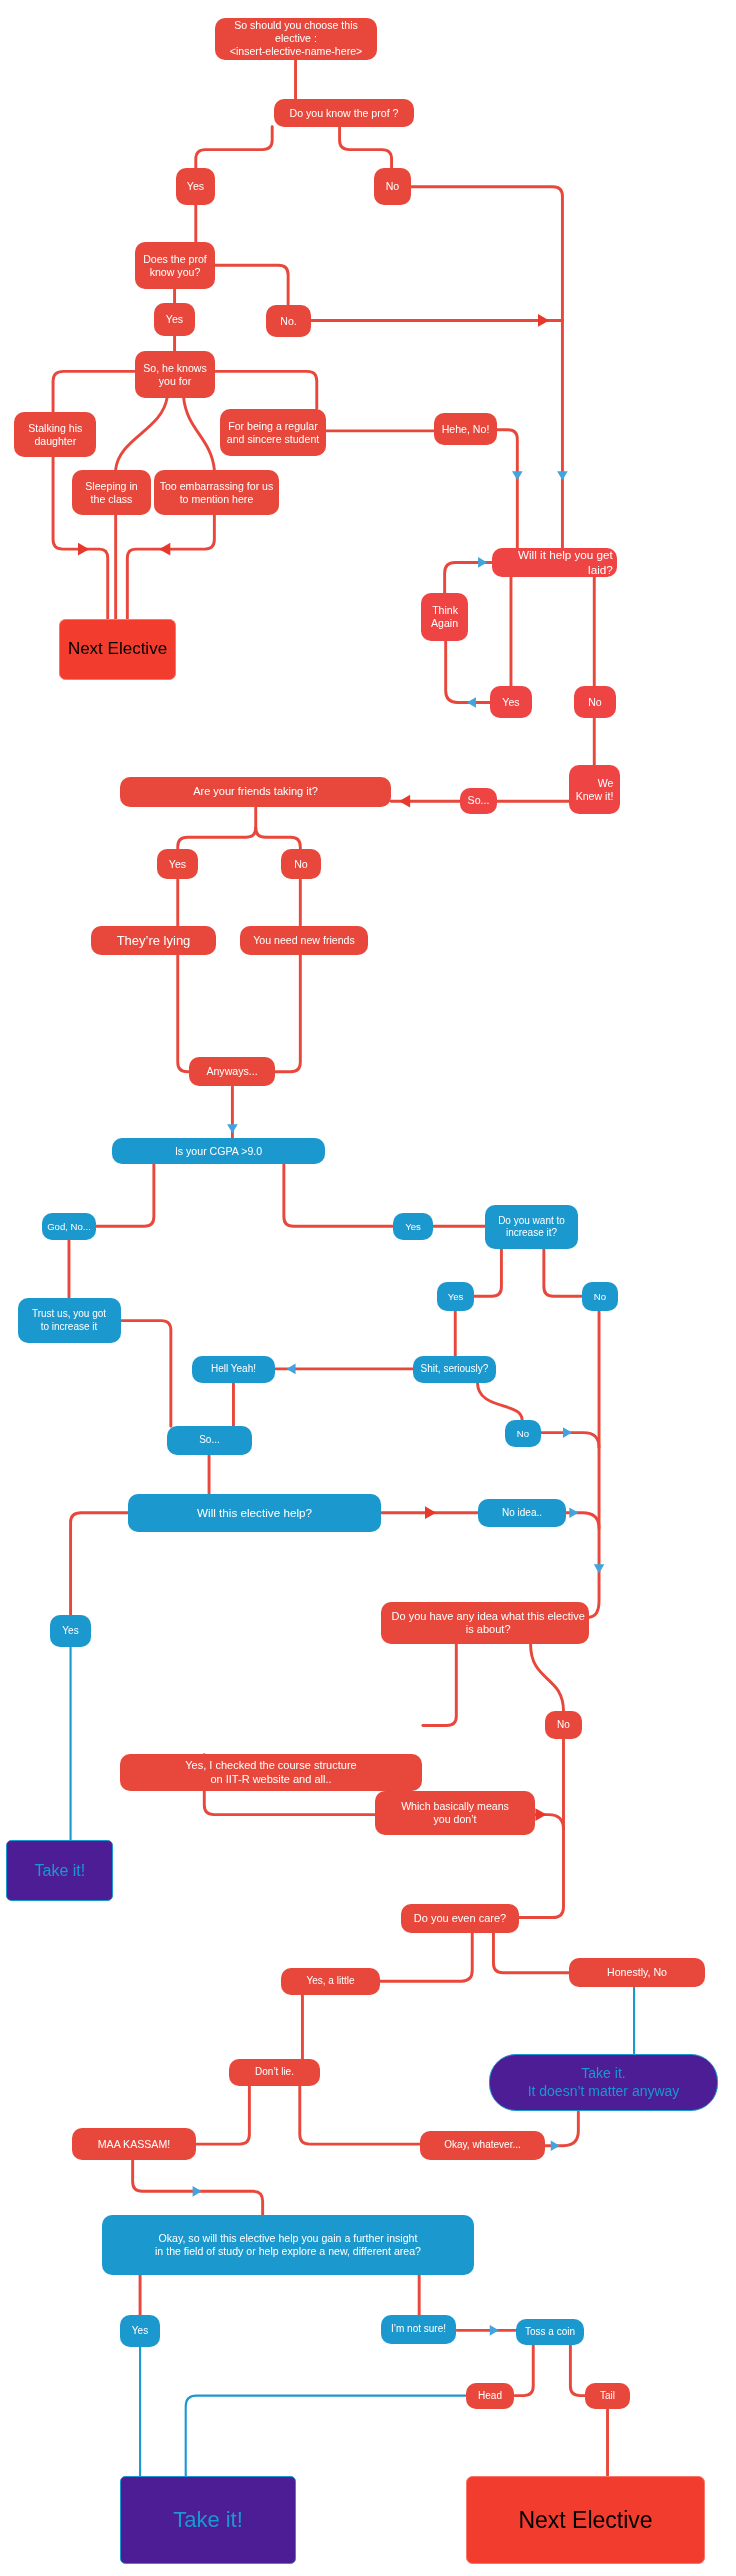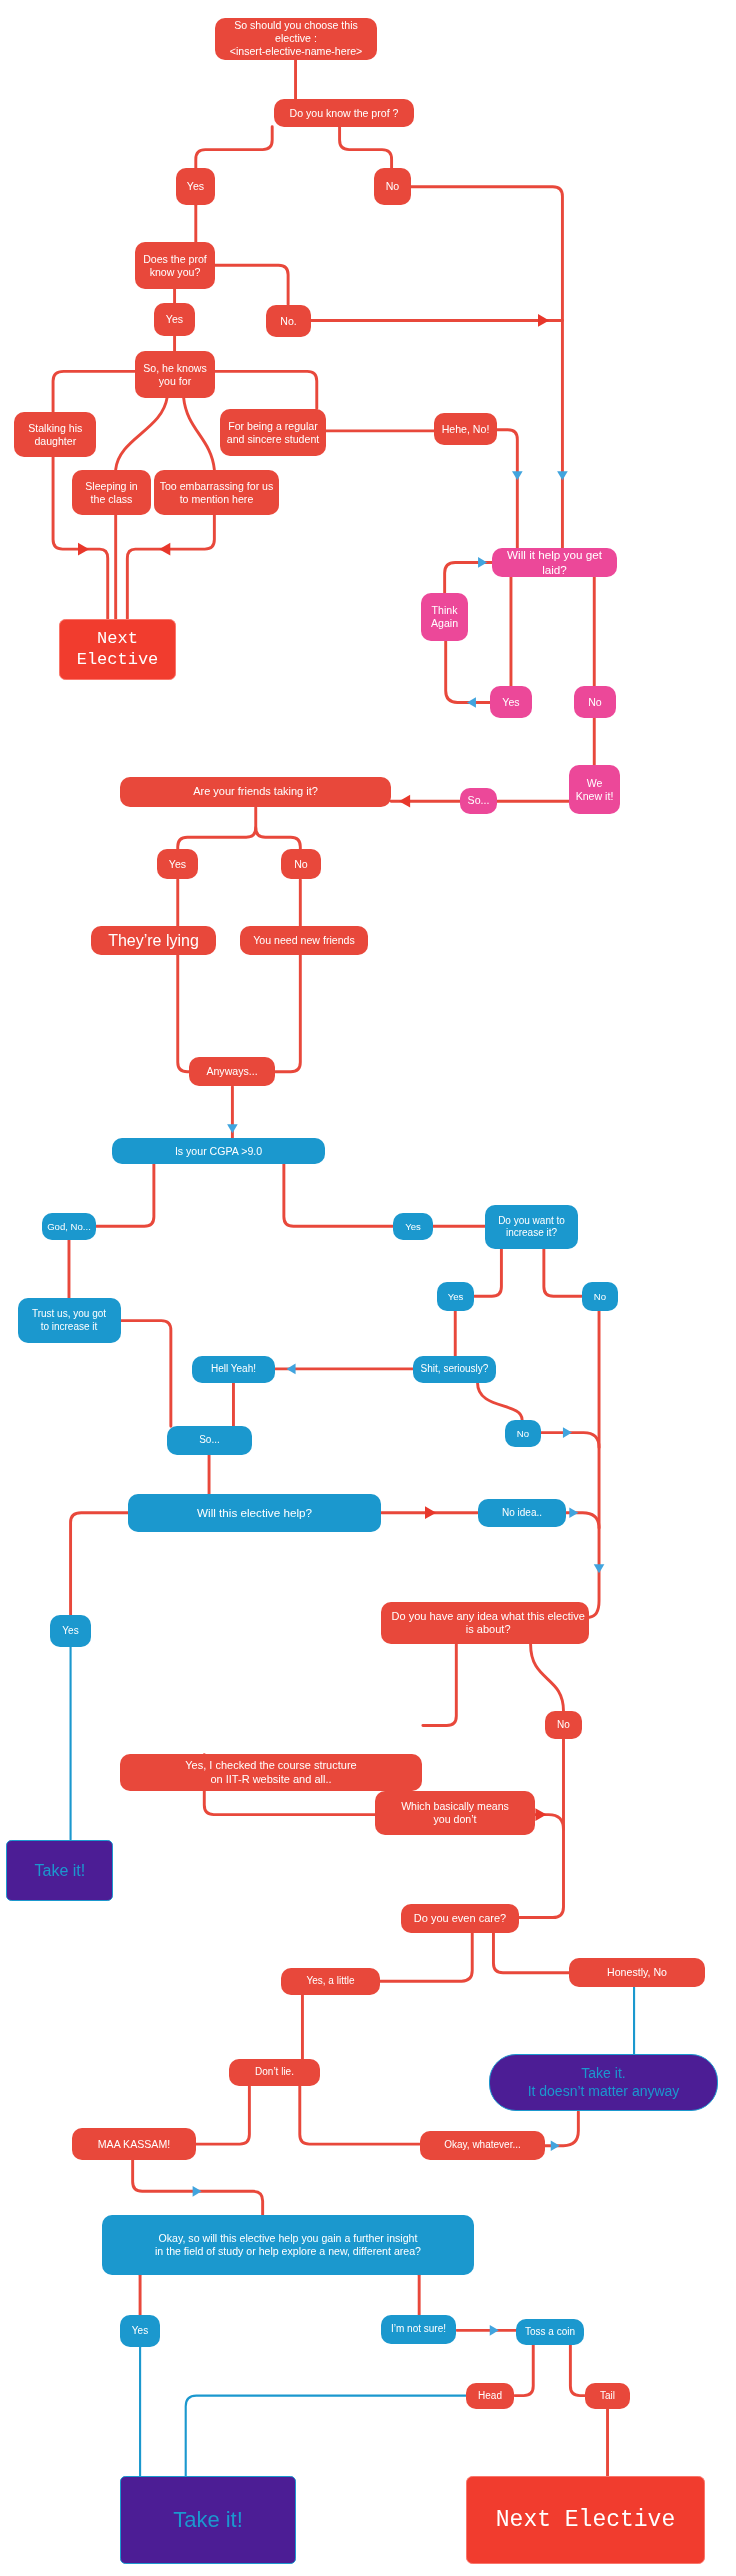--- a/index.html
+++ b/index.html
@@ -2,23 +2,23 @@
 <html style="font-size:8.5px"><head>
 <meta charset="utf-8">
 <style>
   html,body{margin:0;padding:0;background:#ffffff;}
   #canvas{position:relative;width:737px;height:2576px;background:#ffffff;overflow:hidden;
           font-family:"Liberation Sans", sans-serif;}
   #edges{position:absolute;left:0;top:0;width:737px;height:2576px;}
   .node{position:absolute;display:flex;align-items:center;justify-content:center;text-align:center;
         box-sizing:border-box;border-radius:10px;white-space:pre-line;line-height:1.22;padding:2.1px 4.2px;}
   .node.red{background:#E8483B;color:#ffffff;}
-  .node.red-big{background:#F13C2E;color:#ffffff;border:1.6px solid #fa766b;border-radius:6.4px;font-family:Liberation Mono, monospace;}
+  .node.red-big{background:#F13C2E;color:#000000;border:1.6px solid #fa766b;border-radius:6.4px;}
   .node.blue{background:#1B98CE;color:#ffffff;}
-  .node.blue-light{background:#ec4899;color:#ffffff;}
+  .node.blue-light{background:#ef4444;color:#ffffff;text-align:right;}
   .node.white{background:#4c1d95;color:#1B98CE;border:1.6px solid #1B98CE;border-radius:5.3px;}
 </style>
 </head>
 <body>
 
 <div id="canvas">
   <svg id="edges" viewBox="0 0 1389 4855" xmlns="http://www.w3.org/2000/svg">
       <path d="M557,112 L557,186" fill="none" stroke="#E8483B" stroke-width="5.5" stroke-linecap="round"></path>
       <path d="M513,239 L513,264 Q513,282 495,282 L387,282 Q369,282 369,300 L369,317" fill="none" stroke="#E8483B" stroke-width="5.5" stroke-linecap="round"></path>
       <path d="M640,239 L640,264 Q640,282 658,282 L720,282 Q738,282 738,300 L738,317" fill="none" stroke="#E8483B" stroke-width="5.5" stroke-linecap="round"></path>
@@ -135,21 +135,21 @@
       <div class="node blue-light" style="left: 421px; top: 593px; width: 47px; height: 48px; font-size: 10.6px;"><span>Think
 Again</span></div>
       <div class="node blue-light" style="left: 490px; top: 686px; width: 42px; height: 32px; font-size: 10.6px;"><span>Yes</span></div>
       <div class="node blue-light" style="left: 574px; top: 686px; width: 42px; height: 32px; font-size: 10.6px;"><span>No</span></div>
       <div class="node blue-light" style="left: 569px; top: 765px; width: 51px; height: 49px; font-size: 10.6px;"><span>We
 Knew it!</span></div>
       <div class="node blue-light" style="left: 460px; top: 788px; width: 37px; height: 25.5px; font-size: 10.6px;"><span>So...</span></div>
       <div class="node red" style="left: 120px; top: 777px; width: 271px; height: 30px; font-size: 11px;"><span>Are your friends taking it?</span></div>
       <div class="node red" style="left: 157px; top: 849px; width: 41px; height: 30px; font-size: 10.6px;"><span>Yes</span></div>
       <div class="node red" style="left: 281px; top: 849px; width: 40px; height: 30px; font-size: 10.6px;"><span>No</span></div>
-      <div class="node red" style="left: 91px; top: 926px; width: 125px; height: 29px; font-size: 16px;"><span>They’re lying</span></div>
+      <div class="node red" style="left: 91px; top: 926px; width: 125px; height: 29px; font-size: 13px;"><span>They’re lying</span></div>
       <div class="node red" style="left: 240px; top: 926px; width: 128px; height: 29px; font-size: 10.6px;"><span>You need new friends</span></div>
       <div class="node red" style="left: 189px; top: 1057px; width: 86px; height: 29px; font-size: 10.6px;"><span>Anyways...</span></div>
       <div class="node blue" style="left: 112px; top: 1138px; width: 213px; height: 26px; font-size: 10.6px;"><span>Is your CGPA &gt;9.0</span></div>
       <div class="node blue" style="left: 42px; top: 1213px; width: 54px; height: 27px; font-size: 9.6px;"><span>God, No...</span></div>
       <div class="node blue" style="left: 393px; top: 1213px; width: 40px; height: 27px; font-size: 9.6px;"><span>Yes</span></div>
       <div class="node blue" style="left: 485px; top: 1205px; width: 93px; height: 44px; font-size: 10px;"><span>Do you want to
 increase it?</span></div>
       <div class="node blue" style="left: 17.5px; top: 1298px; width: 103px; height: 45px; font-size: 10px;"><span>Trust us, you got
 to increase it</span></div>
       <div class="node blue" style="left: 437px; top: 1282px; width: 37px; height: 29px; font-size: 9.6px;"><span>Yes</span></div>

